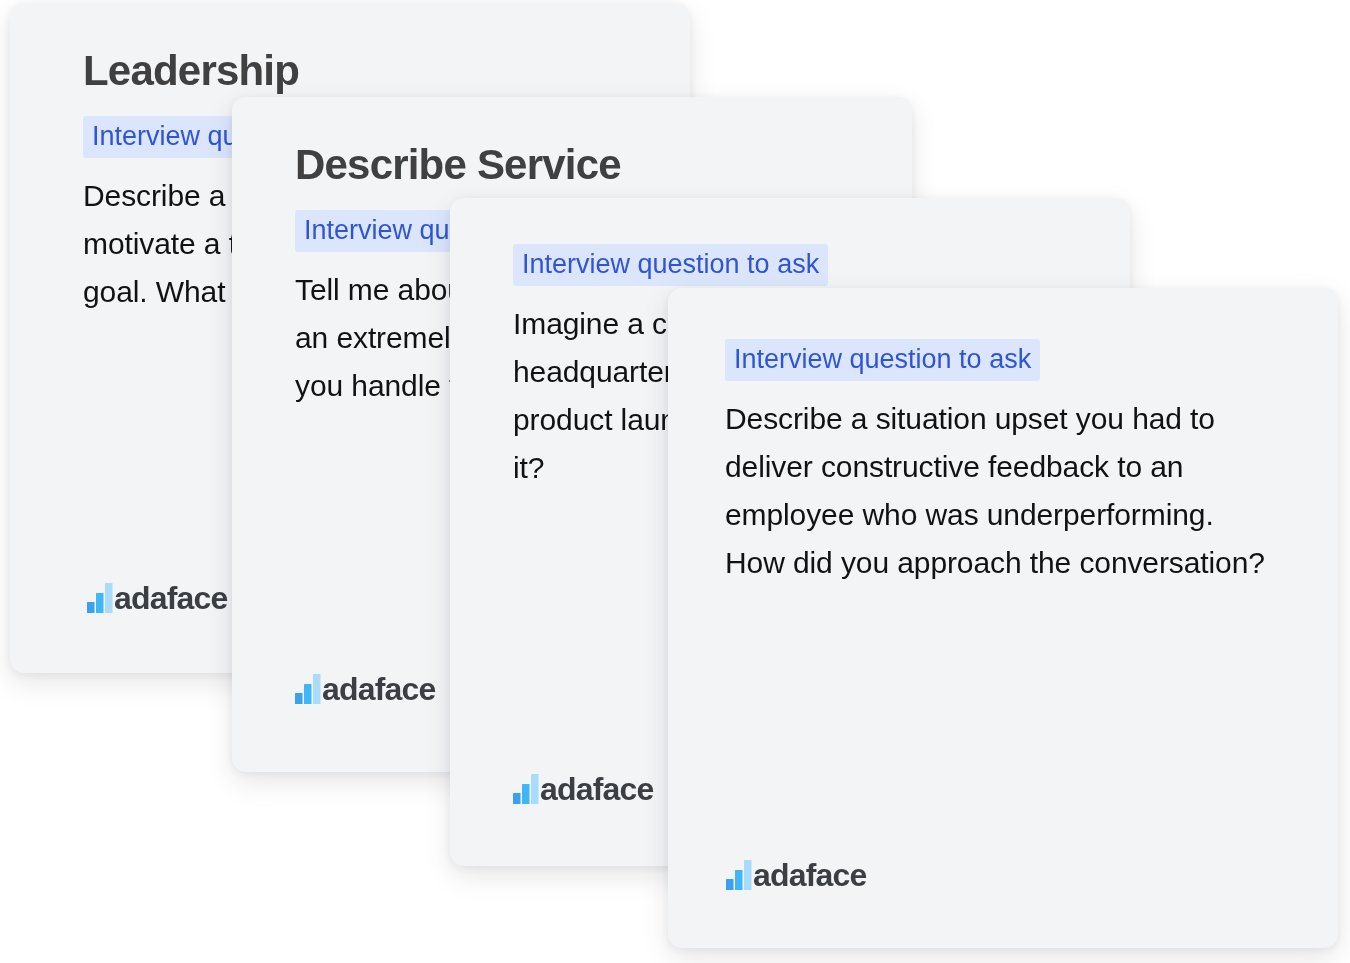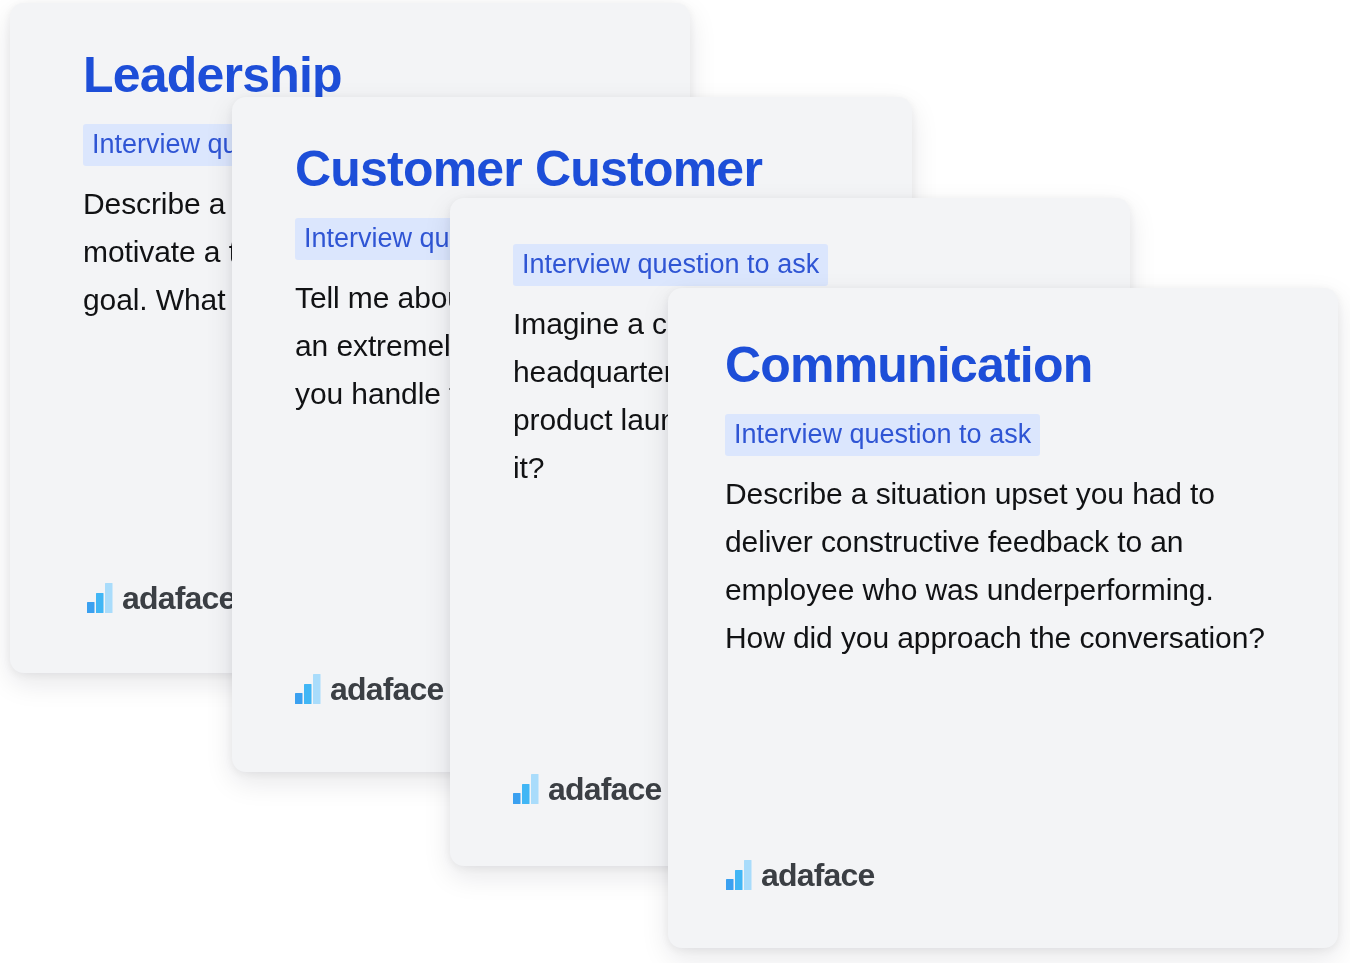--- a/index.html
+++ b/index.html
@@ -33,24 +33,24 @@
   .card-inner {
     position: absolute;
     top: 0;
     left: 0;
     width: 680px;       
     height: 100%;
     padding: 46px 0 0 63px;
   }
 
   .card-title {
-    font-size: 50px;
+    font-size: 42px;
     font-weight: 700;
     letter-spacing: -0.8px;
-    color: #1d4ed8;
+    color: #404040;
     line-height: 1.06;
     margin: 0 0 22px 0;
     white-space: nowrap;
   }
 
   .card-badge {
     display: inline-block;
     background: #dbe6fd;
     color: #2f55d4;
     font-size: 27px;
@@ -69,21 +69,21 @@
     font-weight: 400;
     margin: 0;
     width: 540px;
     letter-spacing: -0.1px;
   }
 
   .card-logo {
     position: absolute;
     display: flex;
     align-items: flex-end;
-    gap: 9px;
+    gap: 1px;
   }
 
   .logo-mark {
     display: block;
     width: 26px;
     height: 30px;
   }
 
   .logo-word {
     font-size: 32px;
@@ -124,21 +124,21 @@
         <rect x="0" y="19" width="7.5" height="11" rx="0.6" fill="#3aa0f0"></rect>
         <rect x="9" y="10" width="7.5" height="20" rx="0.6" fill="#41b6f5"></rect>
         <rect x="18" y="0" width="7.5" height="30" rx="0.6" fill="#a9dcfb"></rect>
       </svg>
       <span class="logo-word">adaface</span>
     </div>
   </div>
 
   <div class="card" id="card-customer-service">
     <div class="card-inner">
-      <h2 class="card-title">Customer Customer</h2>
+      <h2 class="card-title">Describe Service</h2>
       <div><span class="card-badge">Interview question to ask</span></div>
       <p class="card-question">Tell me about a time you had to deal with an extremely upset customer. How did you handle the situation?</p>
     </div>
     <div class="card-logo">
       <svg class="logo-mark" viewBox="0 0 26 30">
         <rect x="0" y="19" width="7.5" height="11" rx="0.6" fill="#3aa0f0"></rect>
         <rect x="9" y="10" width="7.5" height="20" rx="0.6" fill="#41b6f5"></rect>
         <rect x="18" y="0" width="7.5" height="30" rx="0.6" fill="#a9dcfb"></rect>
       </svg>
       <span class="logo-word">adaface</span>
@@ -155,21 +155,20 @@
         <rect x="0" y="19" width="7.5" height="11" rx="0.6" fill="#3aa0f0"></rect>
         <rect x="9" y="10" width="7.5" height="20" rx="0.6" fill="#41b6f5"></rect>
         <rect x="18" y="0" width="7.5" height="30" rx="0.6" fill="#a9dcfb"></rect>
       </svg>
       <span class="logo-word">adaface</span>
     </div>
   </div>
 
   <div class="card" id="card-communication">
     <div class="card-inner">
-      <h2 class="card-title">Communication</h2>
       <div><span class="card-badge">Interview question to ask</span></div>
       <p class="card-question">Describe a situation upset you had to deliver constructive feedback to an employee who was underperforming. How did you approach the conversation?</p>
     </div>
     <div class="card-logo">
       <svg class="logo-mark" viewBox="0 0 26 30">
         <rect x="0" y="19" width="7.5" height="11" rx="0.6" fill="#3aa0f0"></rect>
         <rect x="9" y="10" width="7.5" height="20" rx="0.6" fill="#41b6f5"></rect>
         <rect x="18" y="0" width="7.5" height="30" rx="0.6" fill="#a9dcfb"></rect>
       </svg>
       <span class="logo-word">adaface</span>

